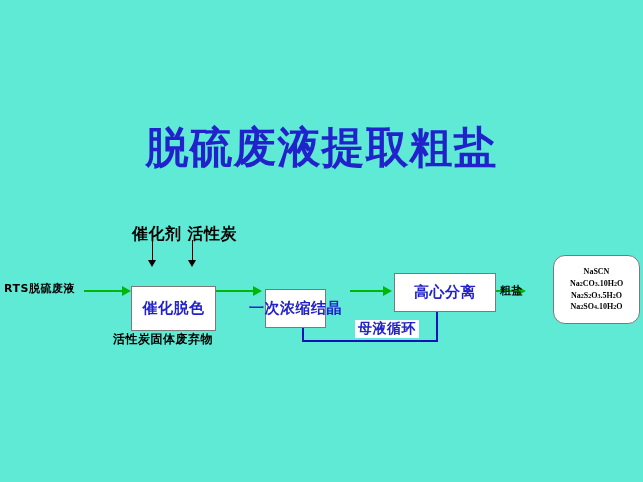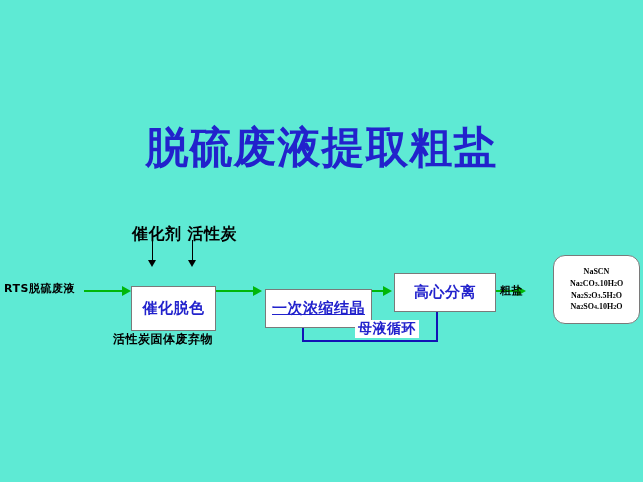--- a/index.html
+++ b/index.html
@@ -47,21 +47,21 @@
     justify-content: center;
     font-family: "DejaVu Sans", "Liberation Sans", sans-serif;
     font-size: 15px;
     font-weight: bold;
     color: #2222cc;
     letter-spacing: 0.5px;
     white-space: nowrap;
     margin-top: 16px;
   }
   #box-decolor  { left: 131px; top: 270px; width: 85px;  height: 45px; }
-  #box-crystal  { left: 265px; top: 273px; width: 107px;  height: 39px; text-decoration: underline; }
+  #box-crystal  { left: 265px; top: 273px; width: 61px;  height: 39px; }
   #box-centrifuge { left: 394px; top: 257px; width: 102px;  height: 39px; }
 
   
   #box-product {
     position: absolute;
     left: 553px;
     top: 255px;
     width: 87px;
     height: 69px;
     box-sizing: border-box;

